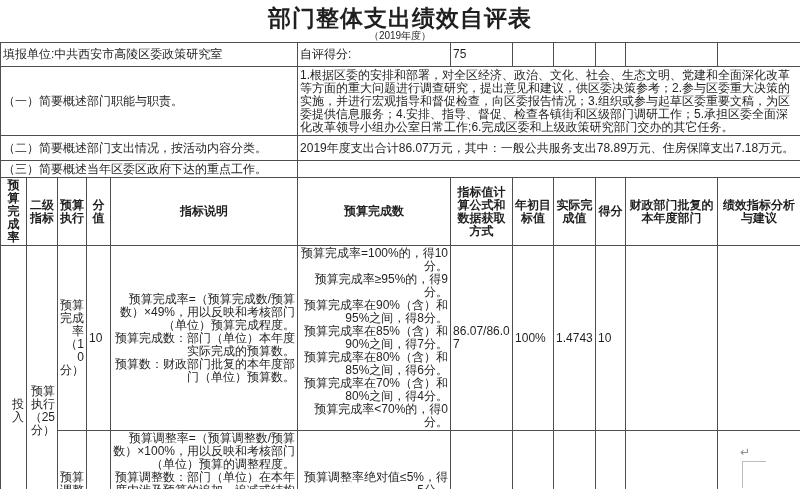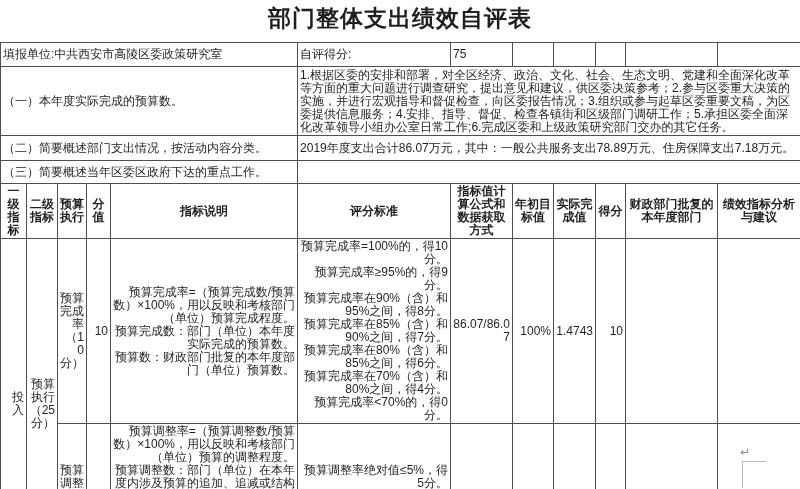--- a/index.html
+++ b/index.html
@@ -17,40 +17,41 @@
   table.main td, table.main th{
     border:1px solid #4f4f4f;
     font-size:12px;line-height:13px;
     vertical-align:middle;
     word-break:break-all;
     padding:1px 2px;
     color:#1f1f1f;
   }
   th{font-weight:bold;text-align:center;padding:1px 1px;}
   .left{text-align:left;padding:1px 4px;}
-  .ctr{text-align:right;}
+  .ctr{text-align:left;}
   .pre{white-space:pre-line;text-align:right;}
   .ind{text-align:right;padding:1px 1px;}
   .para-mark{
     position:absolute;left:740px;top:446px;
     font-size:12px;line-height:12px;color:#8d8d8d;
     font-family:"DejaVu Sans",sans-serif;
   }
   .cursor-corner{
     position:absolute;left:742px;top:461px;width:23px;height:26px;
     border-top:1px solid #bdbdbd;border-left:1px solid #bdbdbd;
   }
 </style>
 </head>
 <body>
 
 <div class="page">
 
   <div class="title-block">
     <div class="doc-title">部门整体支出绩效自评表</div>
+    <div class="doc-subtitle">（2019年度）</div>
   </div>
 
   <table class="main">
     <colgroup>
       <col style="width:26px">
         <col style="width:31px">
         <col style="width:29px">
         <col style="width:24px">
       <col style="width:187px">
         <col style="width:153px">
@@ -68,55 +69,55 @@
       <td class="left">自评得分:</td>
       <td class="left">75</td>
       <td></td>
       <td></td>
       <td></td>
       <td></td>
       <td></td>
     </tr>
 
     <tr style="height:69px">
-      <td colspan="5" class="left">（一）本年度实际完成的预算数。</td>
+      <td colspan="5" class="left">（一）简要概述部门职能与职责。</td>
       <td colspan="7" class="left">1.根据区委的安排和部署，对全区经济、政治、文化、社会、生态文明、党建和全面深化改革等方面的重大问题进行调查研究，提出意见和建议，供区委决策参考；2.参与区委重大决策的实施，并进行宏观指导和督促检查，向区委报告情况；3.组织或参与起草区委重要文稿，为区委提供信息服务；4.安排、指导、督促、检查各镇街和区级部门调研工作；5.承担区委全面深化改革领导小组办公室日常工作;6.完成区委和上级政策研究部门交办的其它任务。</td>
     </tr>
 
     <tr style="height:25px">
       <td colspan="5" class="left">（二）简要概述部门支出情况，按活动内容分类。</td>
       <td colspan="7" class="left">2019年度支出合计86.07万元，其中：一般公共服务支出78.89万元、住房保障支出7.18万元。</td>
     </tr>
 
-    <tr style="height:23px">
+    <tr style="height:17px">
       <td colspan="5" class="left">（三）简要概述当年区委区政府下达的重点工作。</td>
       <td colspan="7" class="left"></td>
     </tr>
 
     <tr style="height:40px">
-      <th>一级指标</th>
+      <th>预算完成率</th>
       <th>二级指标</th>
       <th>预算执行</th>
       <th>分值</th>
       <th>指标说明</th>
-      <th>评分标准</th>
+      <th>预算完成数</th>
       <th>指标值计算公式和数据获取方式</th>
       <th>年初目标值</th>
       <th>实际完成值</th>
       <th>得分</th>
       <th>财政部门批复的本年度部门</th>
       <th>绩效指标分析与建议</th>
     </tr>
 
     <tr style="height:139px">
       <td rowspan="2" class="ind">投入</td>
       <td rowspan="2" class="ind">预算执行（25分）</td>
       <td class="ind">预算完成率（10分）</td>
       <td class="ctr">10</td>
-      <td class="left pre">预算完成率=（预算完成数/预算数）×100%，用以反映和考核部门（单位）预算完成程度。
+      <td class="left pre">预算完成率=（预算完成数/预算数）×49%，用以反映和考核部门（单位）预算完成程度。
 预算完成数：部门（单位）本年度实际完成的预算数。
 预算数：财政部门批复的本年度部门（单位）预算数。</td>
       <td class="left pre">预算完成率=100%的，得10分。
 预算完成率≥95%的，得9分。
 预算完成率在90%（含）和95%之间，得8分。
 预算完成率在85%（含）和90%之间，得7分。
 预算完成率在80%（含）和85%之间，得6分。
 预算完成率在70%（含）和80%之间，得4分。
 预算完成率&lt;70%的，得0分。</td>
       <td class="ctr">86.07/86.07</td>

